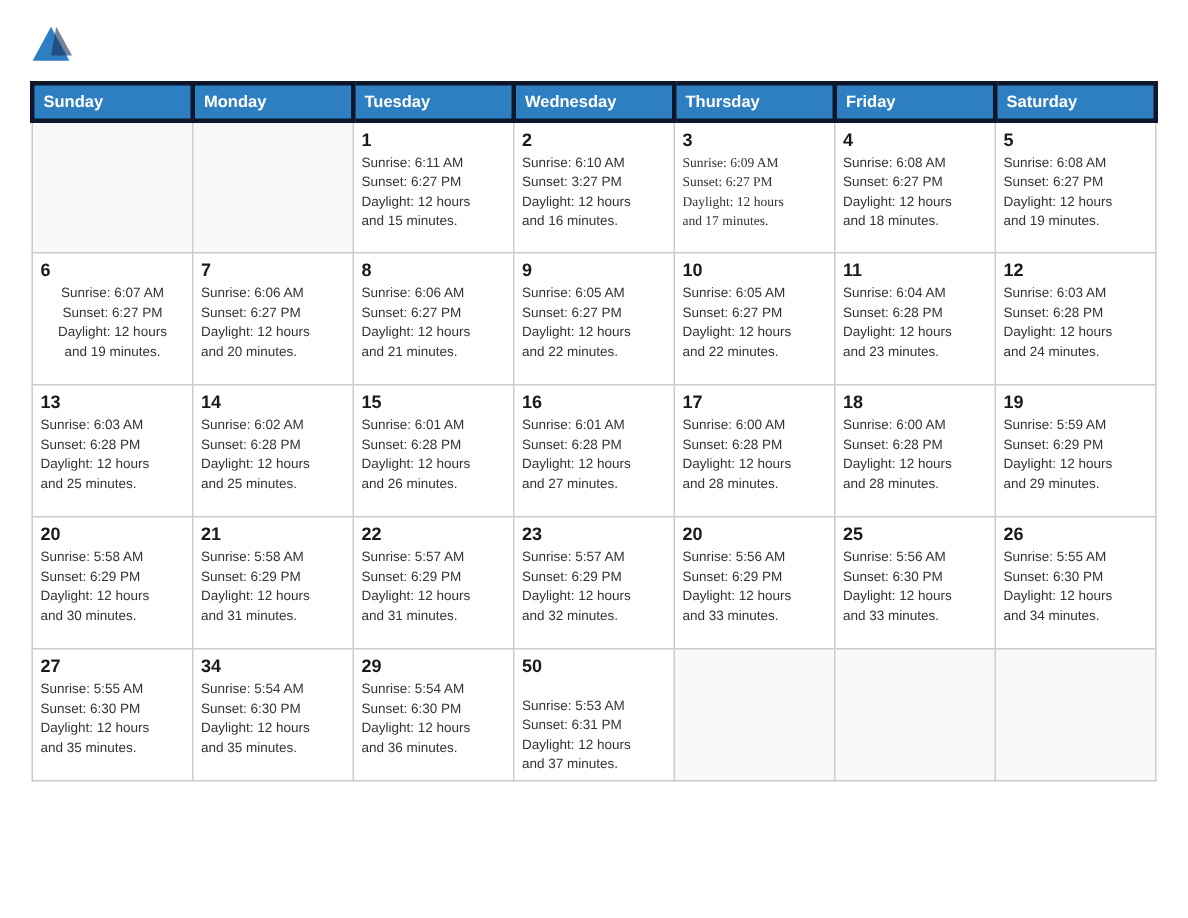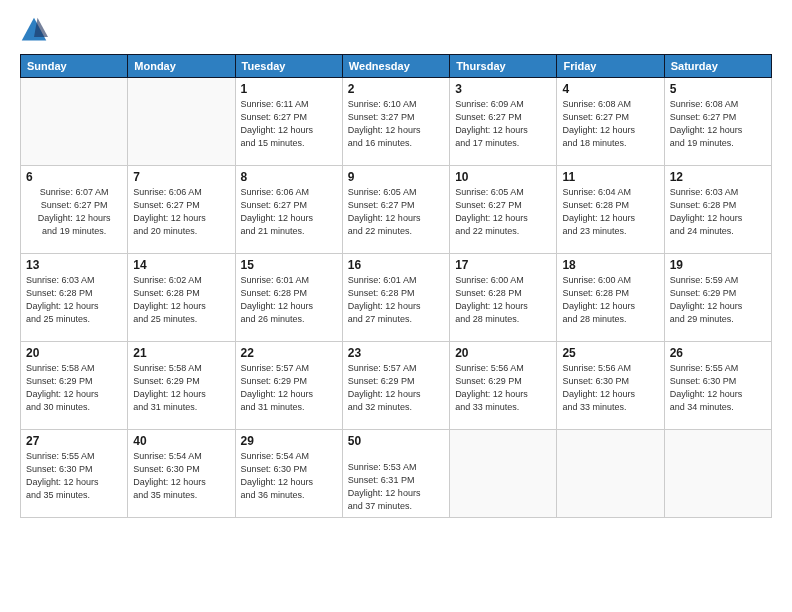--- a/index.html
+++ b/index.html
@@ -56,21 +56,21 @@
       border-collapse: collapse;
       font-size: 9.5px;
     }
     .calendar th {
       background-color: #2e7fc1;
       color: #fff;
       text-align: left;
       padding: 5px 6px;
       font-size: 11px;
       font-weight: bold;
-      border: 1px solid #0f172a;
+      border: 3px solid #0f172a;
       margin-left: 20px;
     }
     .calendar td {
       border: 1px solid #ccc;
       vertical-align: top;
       padding: 4px 5px;
       width: calc(100% / 7);
       min-height: 80px;
       height: 88px;
     }
@@ -136,21 +136,21 @@
         </td>
         <td>
           <span class="day-num">2</span>
           <div class="cell-info" style="white-space: pre-line;">Sunrise: 6:10 AM
 Sunset: 3:27 PM
 Daylight: 12 hours
 and 16 minutes.</div>
         </td>
         <td>
           <span class="day-num">3</span>
-          <div class="cell-info" style="white-space: pre-line;">Sunrise: 6:09 AM
+          <div class="cell-info" style="white-space: pre-line; font-family: Liberation Serif, serif;">Sunrise: 6:09 AM
 Sunset: 6:27 PM
 Daylight: 12 hours
 and 17 minutes.</div>
         </td>
         <td>
           <span class="day-num">4</span>
           <div class="cell-info" style="white-space: pre-line;">Sunrise: 6:08 AM
 Sunset: 6:27 PM
 Daylight: 12 hours
 and 18 minutes.</div>
@@ -318,21 +318,21 @@
       </tr>
       <tr>
         <td>
           <span class="day-num">27</span>
           <div class="cell-info" style="white-space: pre-line;">Sunrise: 5:55 AM
 Sunset: 6:30 PM
 Daylight: 12 hours
 and 35 minutes.</div>
         </td>
         <td>
-          <span class="day-num">40</span>
+          <span class="day-num">34</span>
           <div class="cell-info" style="white-space: pre-line;">Sunrise: 5:54 AM
 Sunset: 6:30 PM
 Daylight: 12 hours
 and 35 minutes.</div>
         </td>
         <td>
           <span class="day-num">29</span>
           <div class="cell-info" style="white-space: pre-line;">Sunrise: 5:54 AM
 Sunset: 6:30 PM
 Daylight: 12 hours

